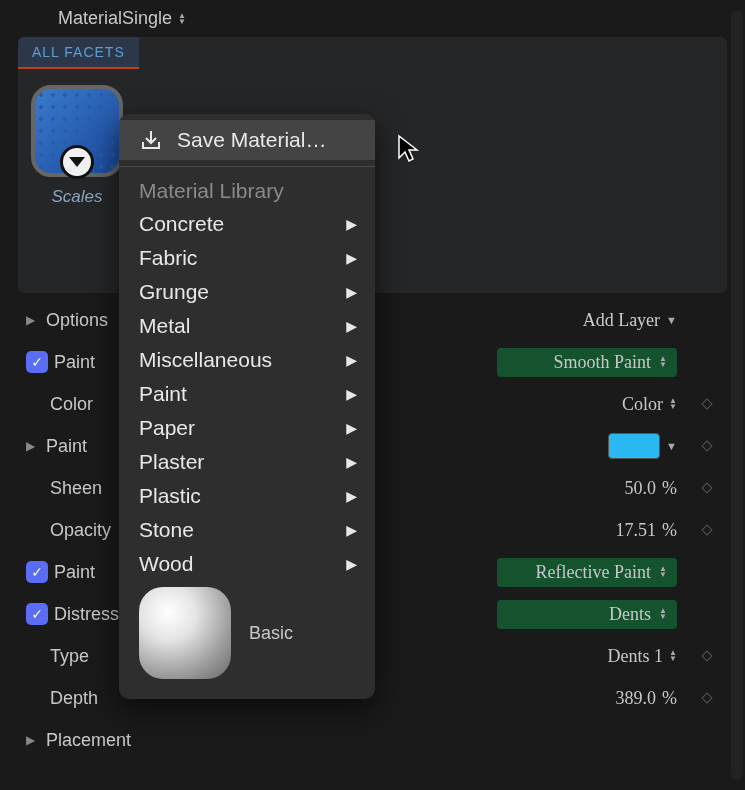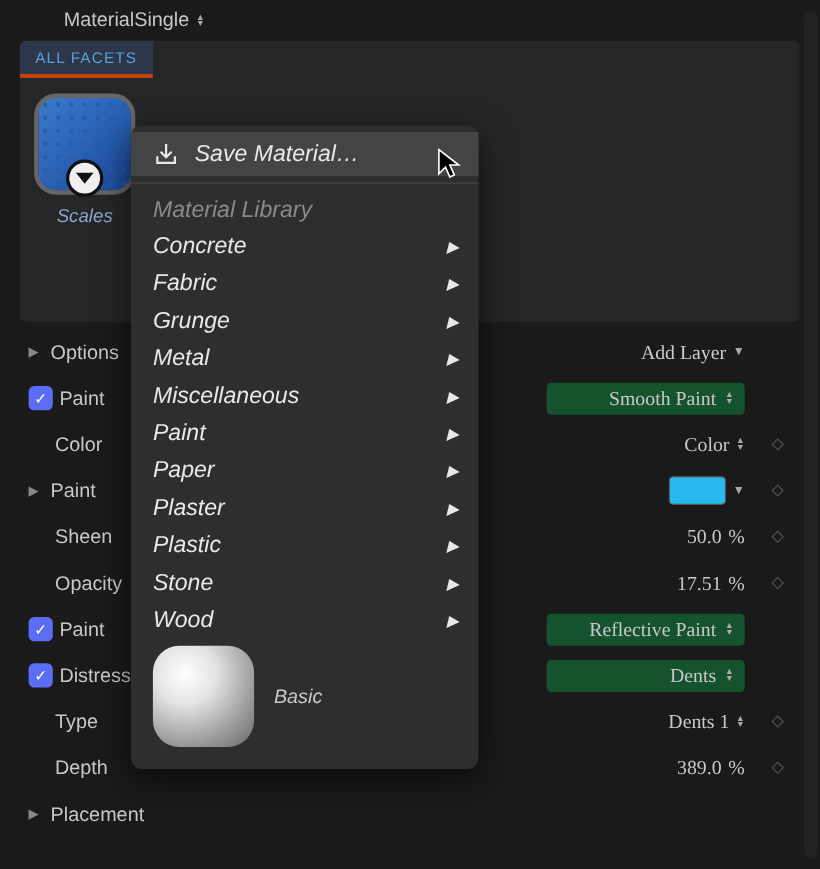--- a/index.html
+++ b/index.html
@@ -40,21 +40,21 @@
       height: 256px;
       position: relative;
     }
     .facets-tab {
       display: inline-block;
       background: #2c384a;
       color: #5a9fd6;
       font-size: 14px;
       letter-spacing: 1px;
       padding: 7px 14px;
-      border-bottom: 4px solid #c2410c;
+      border-bottom: 2px solid #c2410c;
       border-top-left-radius: 6px;
     }
     .material-thumb {
       position: absolute;
       top: 48px;
       left: 10px;
       width: 98px;
       text-align: center;
     }
     .thumb-frame {
@@ -173,27 +173,26 @@
       background: #29b8f0;
       border-radius: 4px;
       border: 1px solid #555;
     }
 
     
     .context-menu {
       position: absolute;
       top: 114px;
       left: 119px;
-      width: 316px;
+      width: 256px;
       background: #2e2e2e;
       border-radius: 10px;
       box-shadow: 0 10px 30px rgba(0,0,0,0.6);
       padding: 6px 0 14px 0;
       z-index: 100;
-      font-style: italic;
     }
     .menu-item {
       display: flex;
       align-items: center;
       justify-content: space-between;
       padding: 5px 18px 5px 20px;
       color: #e8e8e8;
       font-size: 21px;
     }
     .menu-item.hover {

